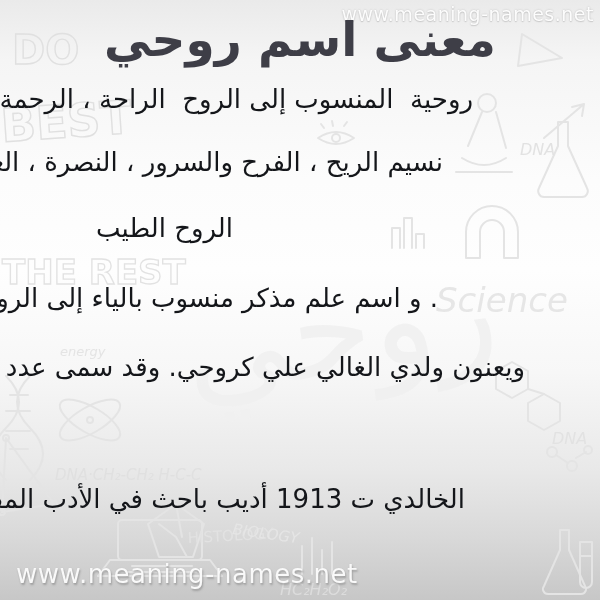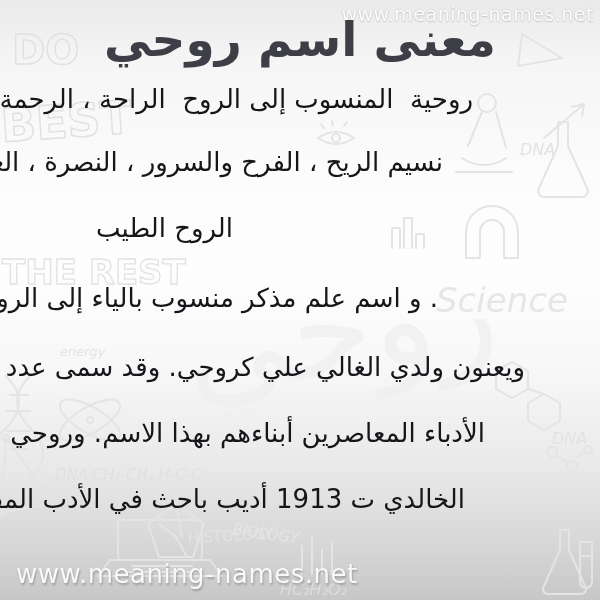--- a/index.html
+++ b/index.html
@@ -147,18 +147,17 @@
 
   <div class="wm-top">www.meaning-names.net</div>
 
   <div class="title">معنى اسم روحي</div>
 
   <div class="line l1">روحية  المنسوب إلى الروح  الراحة ، الرحمة ،</div>
   <div class="line l2">نسيم الريح ، الفرح والسرور ، النصرة ، العدل ،</div>
   <div class="line l3">الروح الطيب</div>
   <div class="line l4">. و اسم علم مذكر منسوب بالياء إلى الروح،</div>
   <div class="line l5">ويعنون ولدي الغالي علي كروحي. وقد سمى عدد من</div>
-  <div class="line l6">الأدباء المعاصرين أبناءهم بهذا الاسم. وروحي</div>
   <div class="line l7">الخالدي ت 1913 أديب باحث في الأدب المقارن.</div>
 
   <div class="wm-bottom">www.meaning-names.net</div>
 
 </div>
 
 </body></html>

